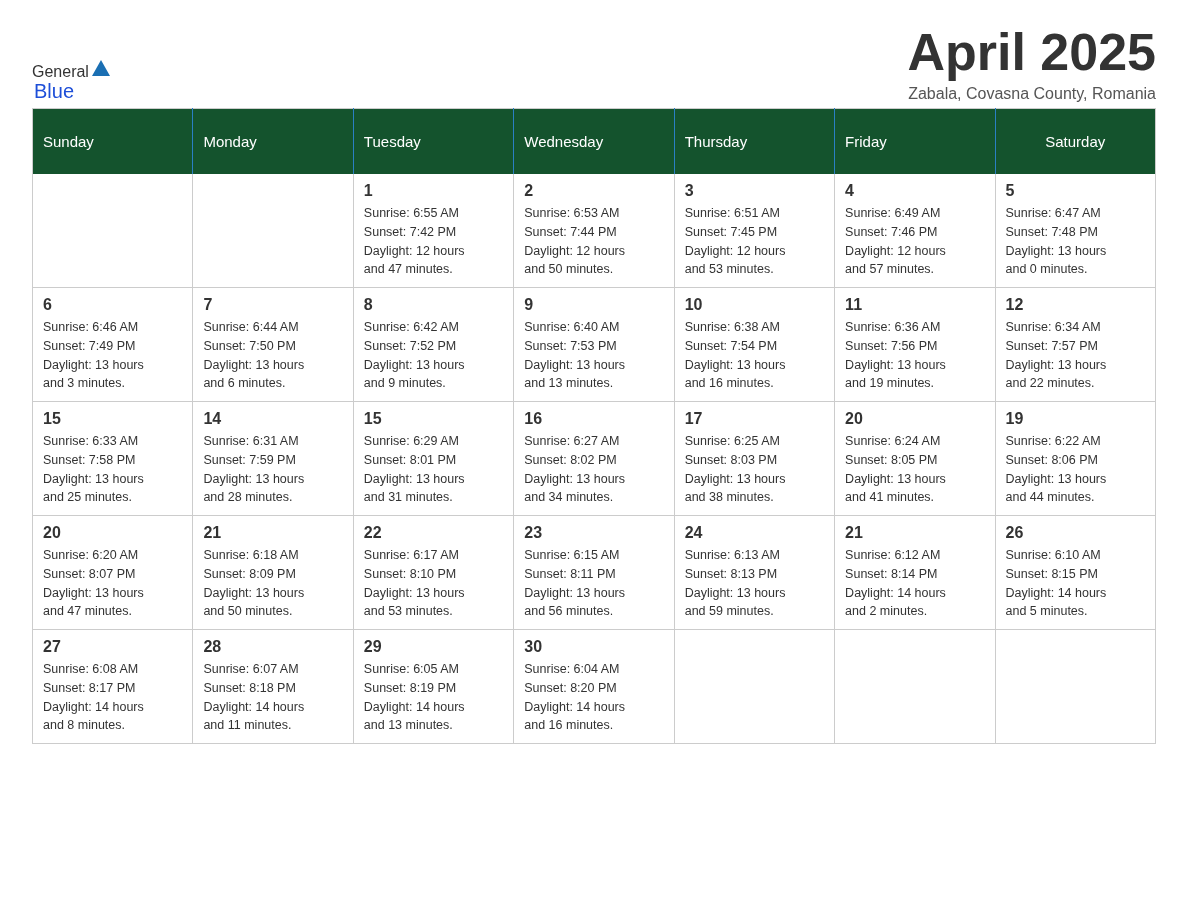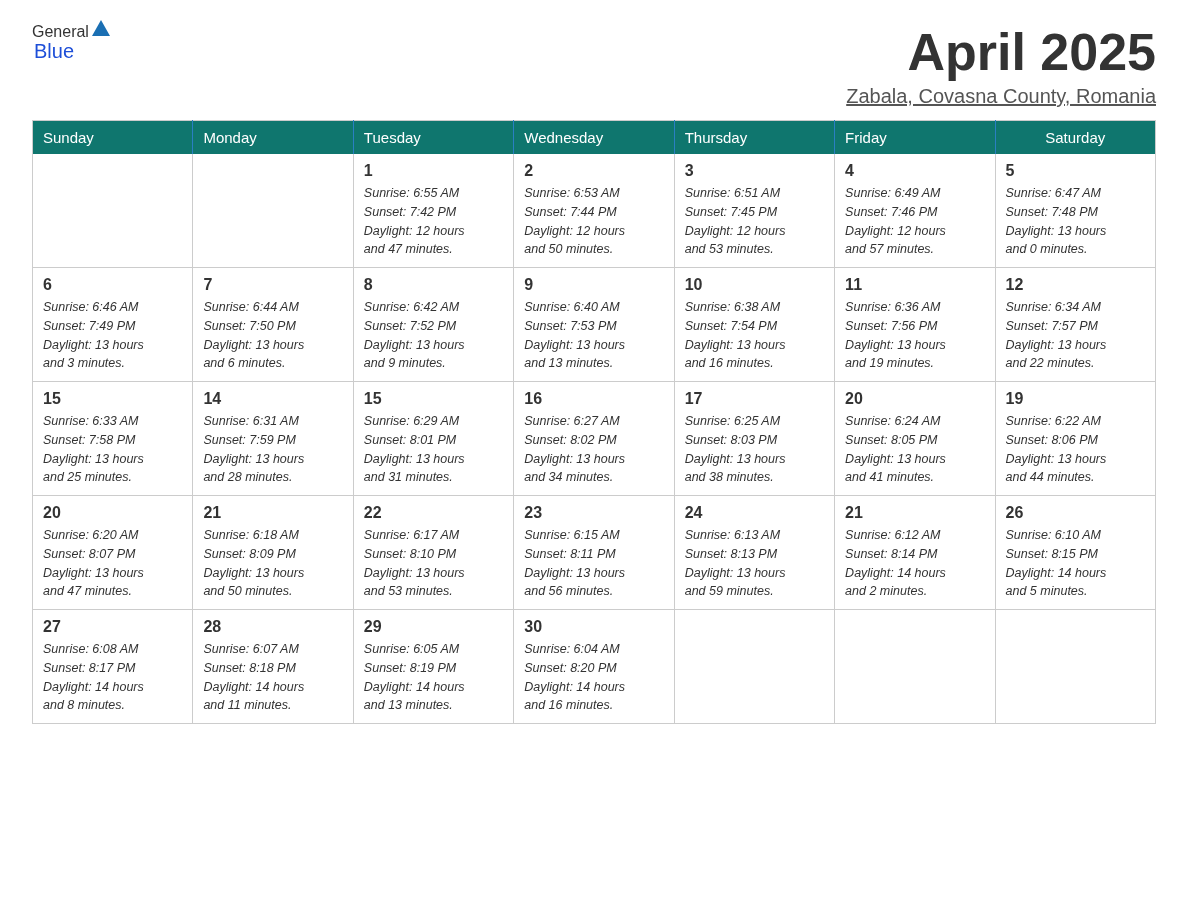--- a/index.html
+++ b/index.html
@@ -7,22 +7,22 @@
       font-family: Arial, sans-serif;
       background: #fff;
       color: #333;
       padding: 24px 32px;
       width: 1188px;
       min-height: 918px;
     }
     .header-area {
       display: flex;
       justify-content: space-between;
-      align-items: flex-start;
-      margin-bottom: 12px;
+      align-items: flex-end;
+      margin-bottom: 5px;
     }
     .logo-container {
       display: flex;
       flex-direction: column;
       align-items: flex-start;
     }
     .logo-general { color: #333; }
     .logo-underline {
       color: #1d4ed8;
       font-size: 20px;
@@ -33,36 +33,35 @@
     .title-area {
       text-align: right;
     }
     .month-title {
       font-size: 52px;
       font-weight: bold;
       color: #333;
       line-height: 1.1;
     }
     .location-title {
-      font-size: 20px;
+      font-size: 16px;
       color: #555;
       margin-top: 4px;
-      text-decoration: underline;
     }
     .calendar-table {
       width: 100%;
       border-collapse: collapse;
       border: 1px solid #ccc;
     }
     .calendar-table th {
-      background: #0f766e;
+      background: #14532d;
       color: #fff;
       font-size: 15px;
       font-weight: normal;
-      padding: 8px 10px;
+      padding: 24px 10px;
       text-align: left;
       border-right: 1px solid #2a7fc3;
     }
     .calendar-table th:last-child { border-right: none; text-align: center; }
     .calendar-table td {
       vertical-align: top;
       padding: 8px 10px;
       border-right: 1px solid #ccc;
       border-bottom: 1px solid #ccc;
       width: calc(100% / 7);
@@ -73,21 +72,20 @@
     .day-number {
       font-size: 16px;
       font-weight: bold;
       color: #333;
       margin-bottom: 4px;
     }
     .day-info {
       font-size: 12.5px;
       color: #333;
       line-height: 1.5;
-      font-style: italic;
     }
     .empty-cell {
       background: #fff;
     }
     .logo-wrapper {
       display: flex;
       align-items: center;
       line-height: 1;
     }
     .triangle-icon {

